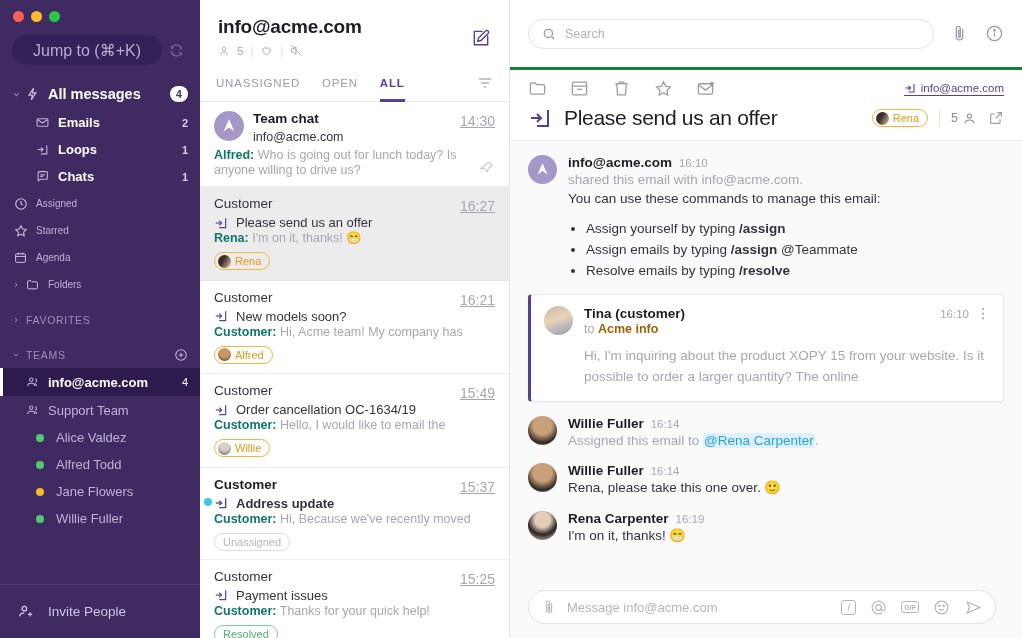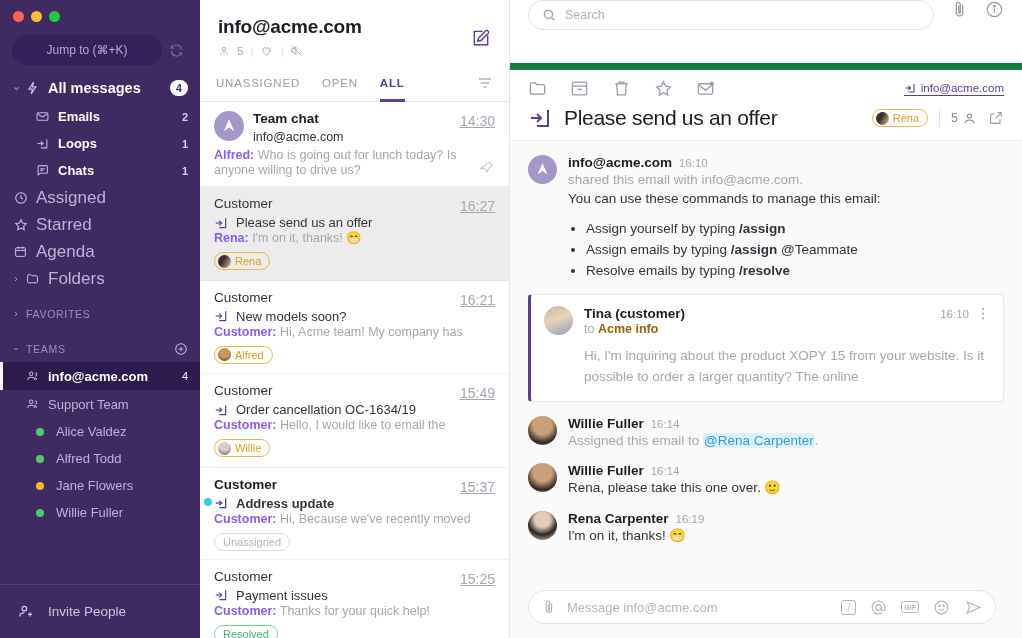--- a/index.html
+++ b/index.html
@@ -22,29 +22,29 @@
   .traffic { display: flex; gap: 7px; padding: 11px 0 0 13px; }
   .traffic span { width: 11px; height: 11px; border-radius: 50%; display: block; }
   .tl-red { background: #ff5f57; }
   .tl-yellow { background: #febc2e; }
   .tl-green { background: #28c840; }
 
   .jump-row { display: flex; align-items: center; padding: 13px 10px 0 12px; }
   .jump-btn {
     flex: 1; height: 30px; border-radius: 16px;
     background: #35215a; color: #b9aace;
-    font-size: 12px; display: flex; align-items: center; justify-content: center;
+    font-size: 16px; display: flex; align-items: center; justify-content: center;
     border: none; cursor: pointer; font-family: inherit;
   }
   .sync-icon { width: 28px; display: flex; align-items: center; justify-content: center; color: #7a659b; }
 
-  .nav { margin-top: 8px; flex: 1; overflow: hidden; }
+  .nav { margin-top: 14px; flex: 1; overflow: hidden; }
   .nav-row {
     display: flex; align-items: center; height: 27px;
-    padding: 0 12px; color: #cfc4e2; font-size: 17px; cursor: pointer;
+    padding: 0 12px; color: #cfc4e2; font-size: 10px; cursor: pointer;
     position: relative;
   }
   .nav-row .chev { width: 14px; flex: 0 0 14px; font-size: 9px; color: #9a8bb8; display:flex; align-items:center; }
   .nav-row .ico { width: 22px; flex: 0 0 22px; display: flex; align-items: center; color: #cfc4e2; }
   .nav-row .lbl { flex: 1; white-space: nowrap; }
   .nav-row .cnt { font-size: 11px; color: #d7cde8; }
 
   .nav-top { height: 30px; font-size: 14.5px; font-weight: bold; color: #fff; }
   .nav-top .ico { color: #c9bcdf; }
   .badge-pill {
@@ -125,21 +125,21 @@
     border-bottom: 1px solid #eeeef1;
   }
   .item.sel { background: #ececed; border-bottom-color: #e2e2e5; }
   .item.chat { padding-left: 14px; }
   .item-top { display: flex; align-items: flex-start; }
   .item-name { font-size: 13.5px; color: #1d1d26; font-weight: bold; flex: 1; }
   .item-name.reg { font-weight: normal; color: #33333d; }
   .item-time { font-size: 14px; color: #a6a6b2; padding-top: 2px; text-decoration: underline; }
   .item-sub { font-size: 13px; color: #33333d; display: flex; align-items: center; gap: 8px; margin-top: 1px; }
   .item-snip { font-size: 12.5px; color: #a6a6b2; margin-top: 1px; line-height: 15px; }
-  .item-snip b { color: #8b5cf6; font-weight: bold; }
+  .item-snip b { color: #0f766e; font-weight: bold; }
   .tag {
     display: inline-flex; align-items: center; gap: 4px; margin-top: 6px;
     border: 1px solid #f0b63e; color: #e39a18; border-radius: 10px;
     height: 18px; padding: 0 8px 0 3px; font-size: 11px;
   }
   .tag.gray { border-color: #dcdce2; color: #b4b4c0; padding: 0 8px; }
   .tag.green { border-color: #7ed09a; color: #4faf72; padding: 0 8px; }
   .tag .av { width: 13px; height: 13px; border-radius: 50%; display: block; }
   .unread-dot { position: absolute; left: 4px; top: 30px; width: 8px; height: 8px; border-radius: 50%; background: #3bc9e8; }
   .pin { position: absolute; right: 14px; bottom: 11px; color: #c9c9d2; }
@@ -149,22 +149,22 @@
     background: #a398c8; display:flex; align-items:center; justify-content:center;
   }
   .chat-head { display: flex; align-items: flex-start; }
   .chat-names { flex: 1; }
   .chat-title { font-size: 13.5px; font-weight: bold; color: #1d1d26; }
   .chat-mail { font-size: 12.5px; color: #33333d; margin-top: 1px; }
 
   
   .conv { flex: 1; display: flex; flex-direction: column; height: 638px; background: #fafafa; min-width: 0; }
   .conv-search {
-    height: 70px; background: #fff; display: flex; 
-    padding: 0 18px; gap: 16px; border-bottom: 7px solid #15803d;
+    height: 70px; background: #fff; display: flex; align-items: center;
+    padding: 0 18px; gap: 16px; border-bottom: 3px solid #15803d;
   }
   .searchbox {
     flex: 1; height: 30px; border: 1px solid #e2e2e8; border-radius: 16px;
     display: flex; align-items: center; padding: 0 13px; gap: 9px; background: #fff;
   }
   .searchbox input {
     border: none; outline: none; font-size: 12.5px; color: #5a5a68;
     font-family: inherit; width: 100%; background: transparent;
   }
   .searchbox input::placeholder { color: #b0b0bb; }

